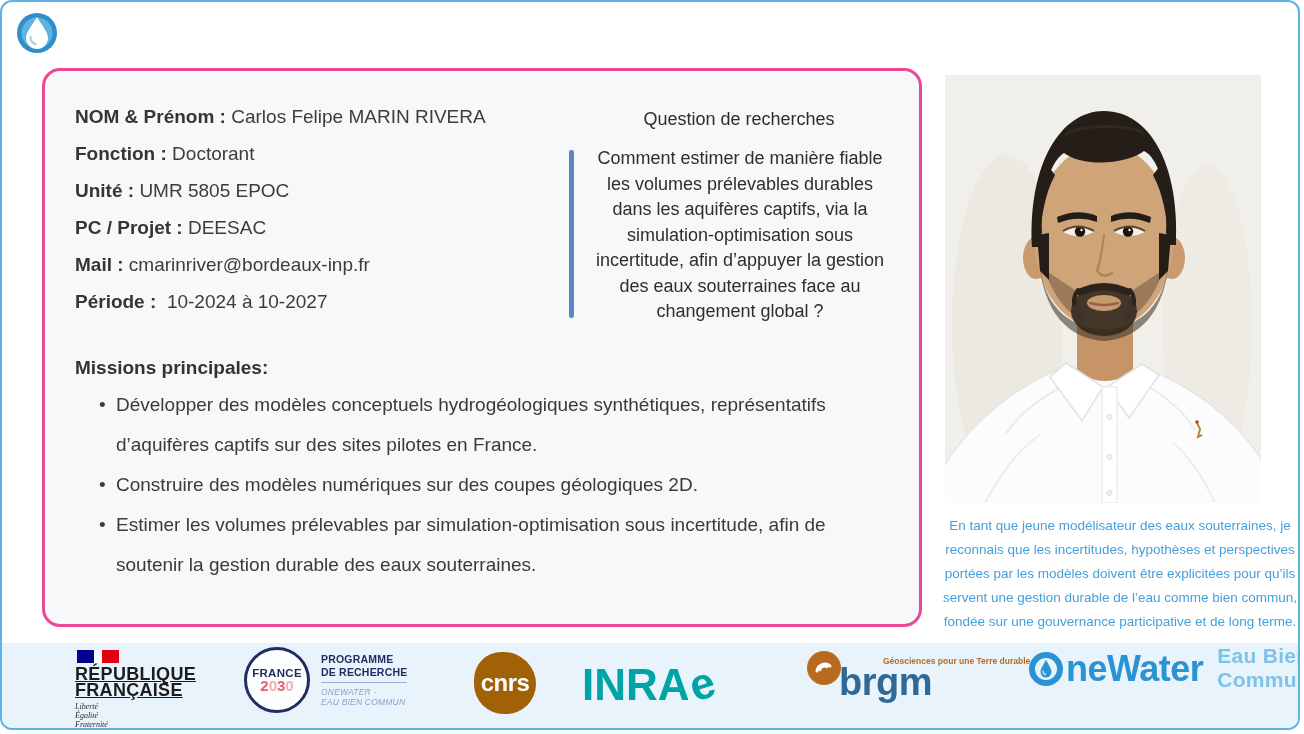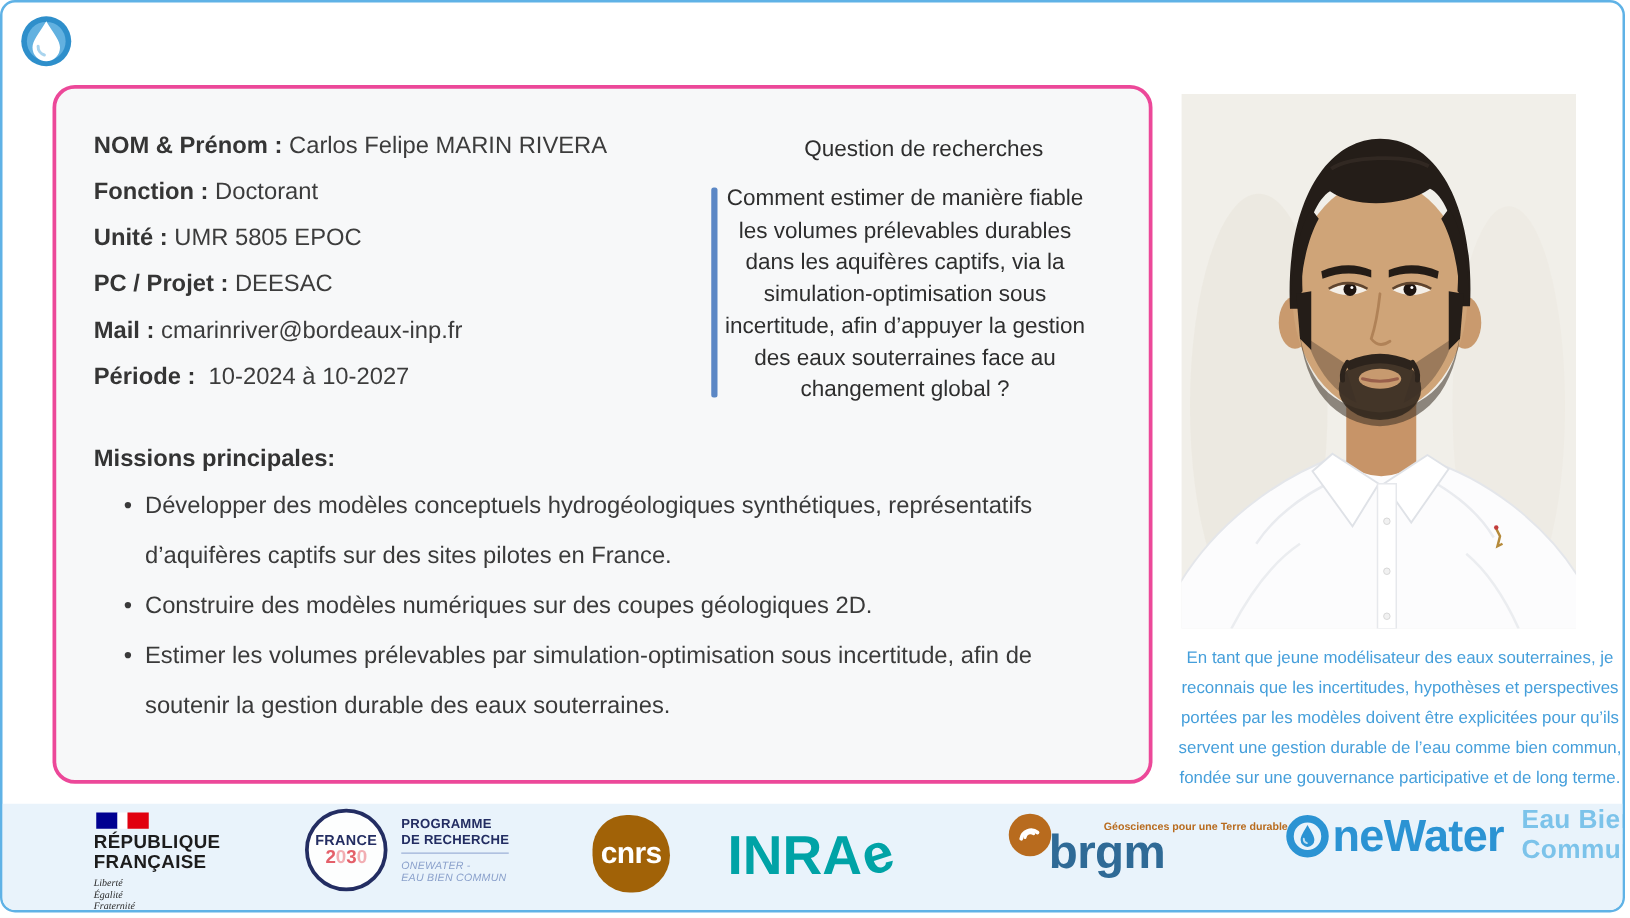--- a/index.html
+++ b/index.html
@@ -14,21 +14,21 @@
   .card{position:absolute;left:40px;top:66px;width:880px;height:559px;box-sizing:border-box;
         background:#f7f8f9;border:3px solid #ec4899;border-radius:18px;padding:34px 28px 0 30px;}
   .top-row{display:flex;}
   .info-col{flex:1;}
   .field{font-size:19px;color:#3c3c3c;margin-bottom:14px;line-height:23px;}
   .field b{color:#353535;}
   .question-col{width:322px;margin-top:4px;}
   .q-title{font-size:18px;color:#2e2e2e;text-align:center;margin:0 0 16px 18px;}
   .q-body{display:flex;}
   .q-bar{width:5px;height:168px;background:#5b87c5;border-radius:2px;margin-top:4px;flex:none;}
-  .q-text{width:292px;margin-left:4px;font-size:18px;line-height:25.5px;color:#2e2e2e;text-align:center;}
+  .q-text{width:292px;margin-left:20px;font-size:18px;line-height:25.5px;color:#2e2e2e;text-align:center;}
 
   .missions{margin-top:30px;}
   .missions h3{font-size:19px;color:#333;margin:0 0 6px 0;}
   .missions ul{list-style:none;margin:0;padding:0 0 0 24px;}
   .missions li{position:relative;padding-left:17px;font-size:19px;line-height:40px;color:#3a3a3a;max-width:800px;}
   .missions li::before{content:"•";position:absolute;left:0;color:#3a3a3a;}
 
   
   .photo{position:absolute;left:943px;top:73px;width:316px;height:428px;overflow:hidden;}
 
@@ -39,21 +39,21 @@
   
   .footer{position:absolute;left:0;right:0;bottom:0;height:85px;background:#e9f3fb;}
   .logo{position:absolute;}
 
   
   .rf{left:73px;top:7px;}
   .rf-flag{display:flex;height:13px;width:48px;margin-bottom:3px;margin-left:2px;}
   .rf-flag .b{width:17px;background:#000091;}
   .rf-flag .w{width:8px;background:#fff;}
   .rf-flag .r{width:17px;background:#e1000f;}
-  .rf-name{font-size:15px;font-weight:700;color:#1c1c1c;line-height:16px;letter-spacing:.3px;}
+  .rf-name{font-size:18px;font-weight:700;color:#1c1c1c;line-height:16px;letter-spacing:.3px;text-decoration:underline;}
   .rf-motto{margin-top:4px;font-family:"Liberation Serif",serif;font-style:italic;font-size:8px;line-height:9px;color:#2b2b2b;}
 
   
   .f30{left:242px;top:4px;display:flex;align-items:center;}
   .f30-circle{width:60px;height:60px;border:3.5px solid #232d62;border-radius:50%;
               display:flex;flex-direction:column;align-items:center;justify-content:center;background:#fdfefe;}
   .f30-country{font-size:11.5px;font-weight:700;color:#232d62;letter-spacing:.3px;}
   .f30-year{font-size:15px;font-weight:700;line-height:14px;}
   .f30-year .solid{color:#e4606a;}
   .f30-year .light{color:#f2aeb3;}

